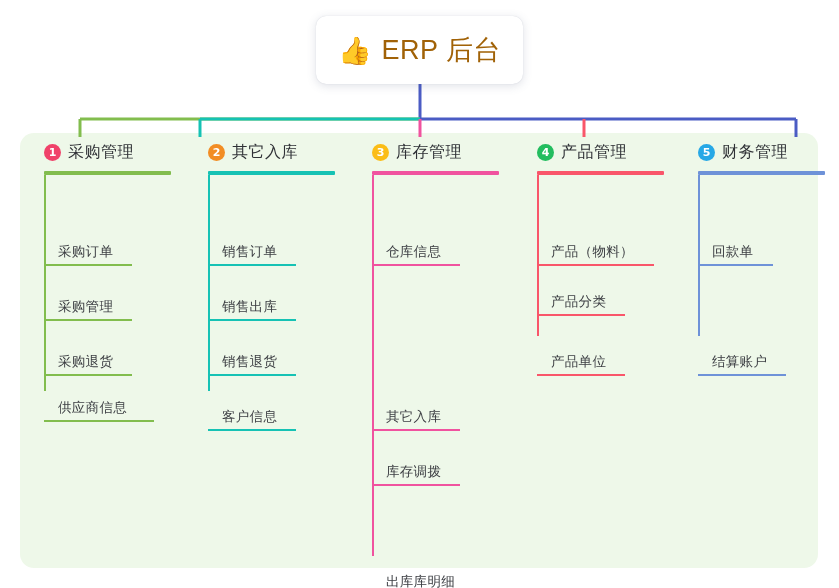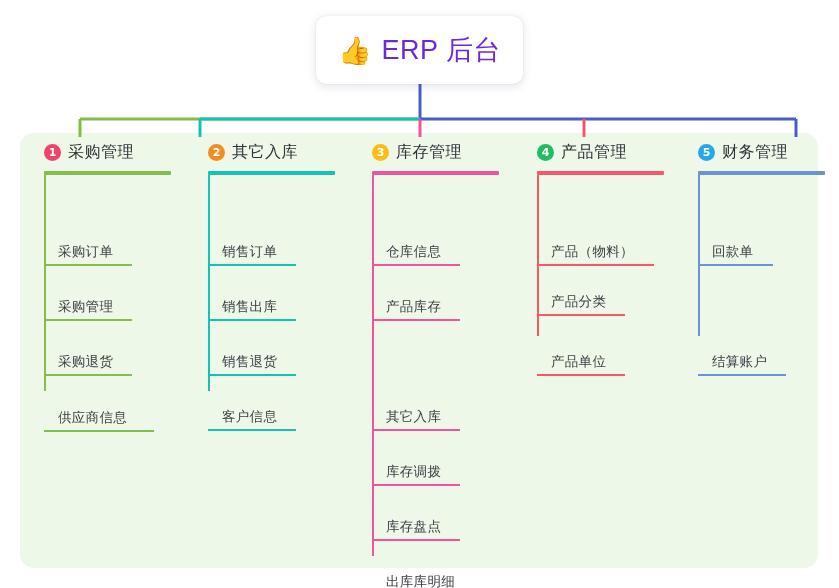--- a/index.html
+++ b/index.html
@@ -21,21 +21,21 @@
     background:#ffffff;
     border-radius:10px;
     box-shadow:0 2px 10px rgba(80,90,120,.18), 0 0 1px rgba(80,90,120,.25);
     display:flex;align-items:center;justify-content:center;
     gap:10px;
     z-index:6;
   }
   .title-emoji{font-size:27px;line-height:1;
     font-family:"DejaVu Sans",sans-serif;}
   .title-text{
-    font-size:27px;color:#6d28d9;letter-spacing:.5px;
+    font-size:27px;color:#a16207;letter-spacing:.5px;
     white-space:nowrap;
   }
 
   
   #wires{position:absolute;left:0;top:0;width:839px;height:588px;z-index:2;}
 
   
   .panel{
     position:absolute;
     left:20px;top:133px;
@@ -126,21 +126,21 @@
             <div class="item-rule" style="width: 88px; background: rgb(130, 189, 78);"></div>
           </div>
           <div class="item" style="position: absolute; left: 0px; right: 0px; top: 55px;">
             <span class="item-label">采购管理</span>
             <div class="item-rule" style="width: 88px; background: rgb(130, 189, 78);"></div>
           </div>
           <div class="item" style="position: absolute; left: 0px; right: 0px; top: 110px;">
             <span class="item-label">采购退货</span>
             <div class="item-rule" style="width: 88px; background: rgb(130, 189, 78);"></div>
           </div>
-          <div class="item" style="position: absolute; left: 0px; right: 0px; top: 166px;">
+          <div class="item" style="position: absolute; left: 0px; right: 0px; top: 156px;">
             <span class="item-label">供应商信息</span>
             <div class="item-rule" style="width: 110px; background: rgb(130, 189, 78);"></div>
           </div>
         </div>
       </div>
       <div class="col" style="left: 176px; width: 160px;">
         <div class="col-head">
           <span class="badge" style="background: rgb(242, 141, 36);">2</span>
           <span class="col-title">其它入库</span>
         </div>
@@ -170,36 +170,28 @@
           <span class="badge" style="background: rgb(251, 189, 23);">3</span>
           <span class="col-title">库存管理</span>
         </div>
         <div class="head-rule" style="width: 127px; margin-left: 12px; background: rgb(240, 83, 159);"></div>
         <div class="col-body" style="height: 385px;">
           <div class="spine" style="height: 381px; background: rgb(240, 83, 159);"></div>
           <div class="item" style="position: absolute; left: 0px; right: 0px; top: 0px;">
             <span class="item-label">仓库信息</span>
             <div class="item-rule" style="width: 88px; background: rgb(240, 83, 159);"></div>
           </div>
-          <div class="item" style="position: absolute; left: 0px; right: 0px; top: 55px;">
-            <span class="item-label">产品库存</span>
-            <div class="item-rule" style="width: 88px; background: rgb(240, 83, 159);"></div>
-          </div>
           <div class="item" style="position: absolute; left: 0px; right: 0px; top: 165px;">
             <span class="item-label">其它入库</span>
             <div class="item-rule" style="width: 88px; background: rgb(240, 83, 159);"></div>
           </div>
           <div class="item" style="position: absolute; left: 0px; right: 0px; top: 220px;">
             <span class="item-label">库存调拨</span>
             <div class="item-rule" style="width: 88px; background: rgb(240, 83, 159);"></div>
           </div>
-          <div class="item" style="position: absolute; left: 0px; right: 0px; top: 275px;">
-            <span class="item-label">库存盘点</span>
-            <div class="item-rule" style="width: 88px; background: rgb(240, 83, 159);"></div>
-          </div>
           <div class="item" style="position: absolute; left: 0px; right: 0px; top: 330px;">
             <span class="item-label">出库库明细</span>
             <div class="item-rule" style="width: 101px; background: rgb(240, 83, 159);"></div>
           </div>
         </div>
       </div>
       <div class="col" style="left: 505px; width: 170px;">
         <div class="col-head">
           <span class="badge" style="background: rgb(35, 189, 95);">4</span>
           <span class="col-title">产品管理</span>

